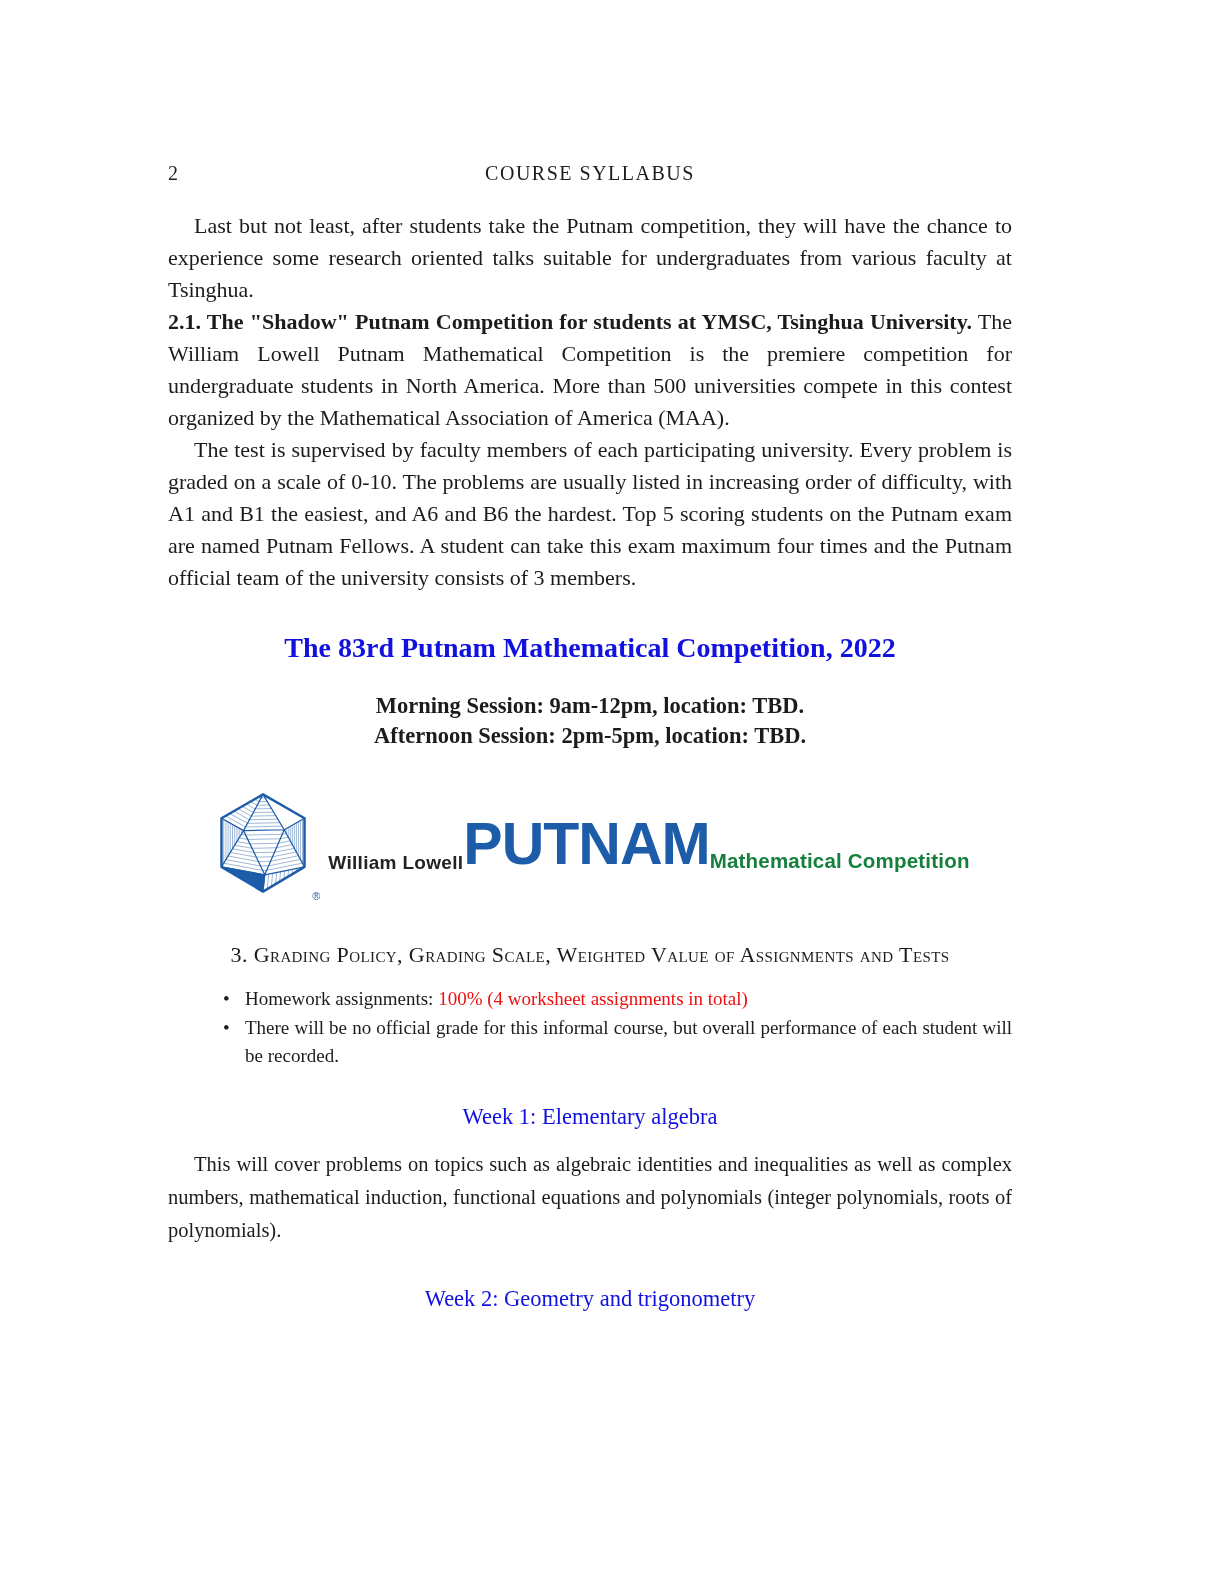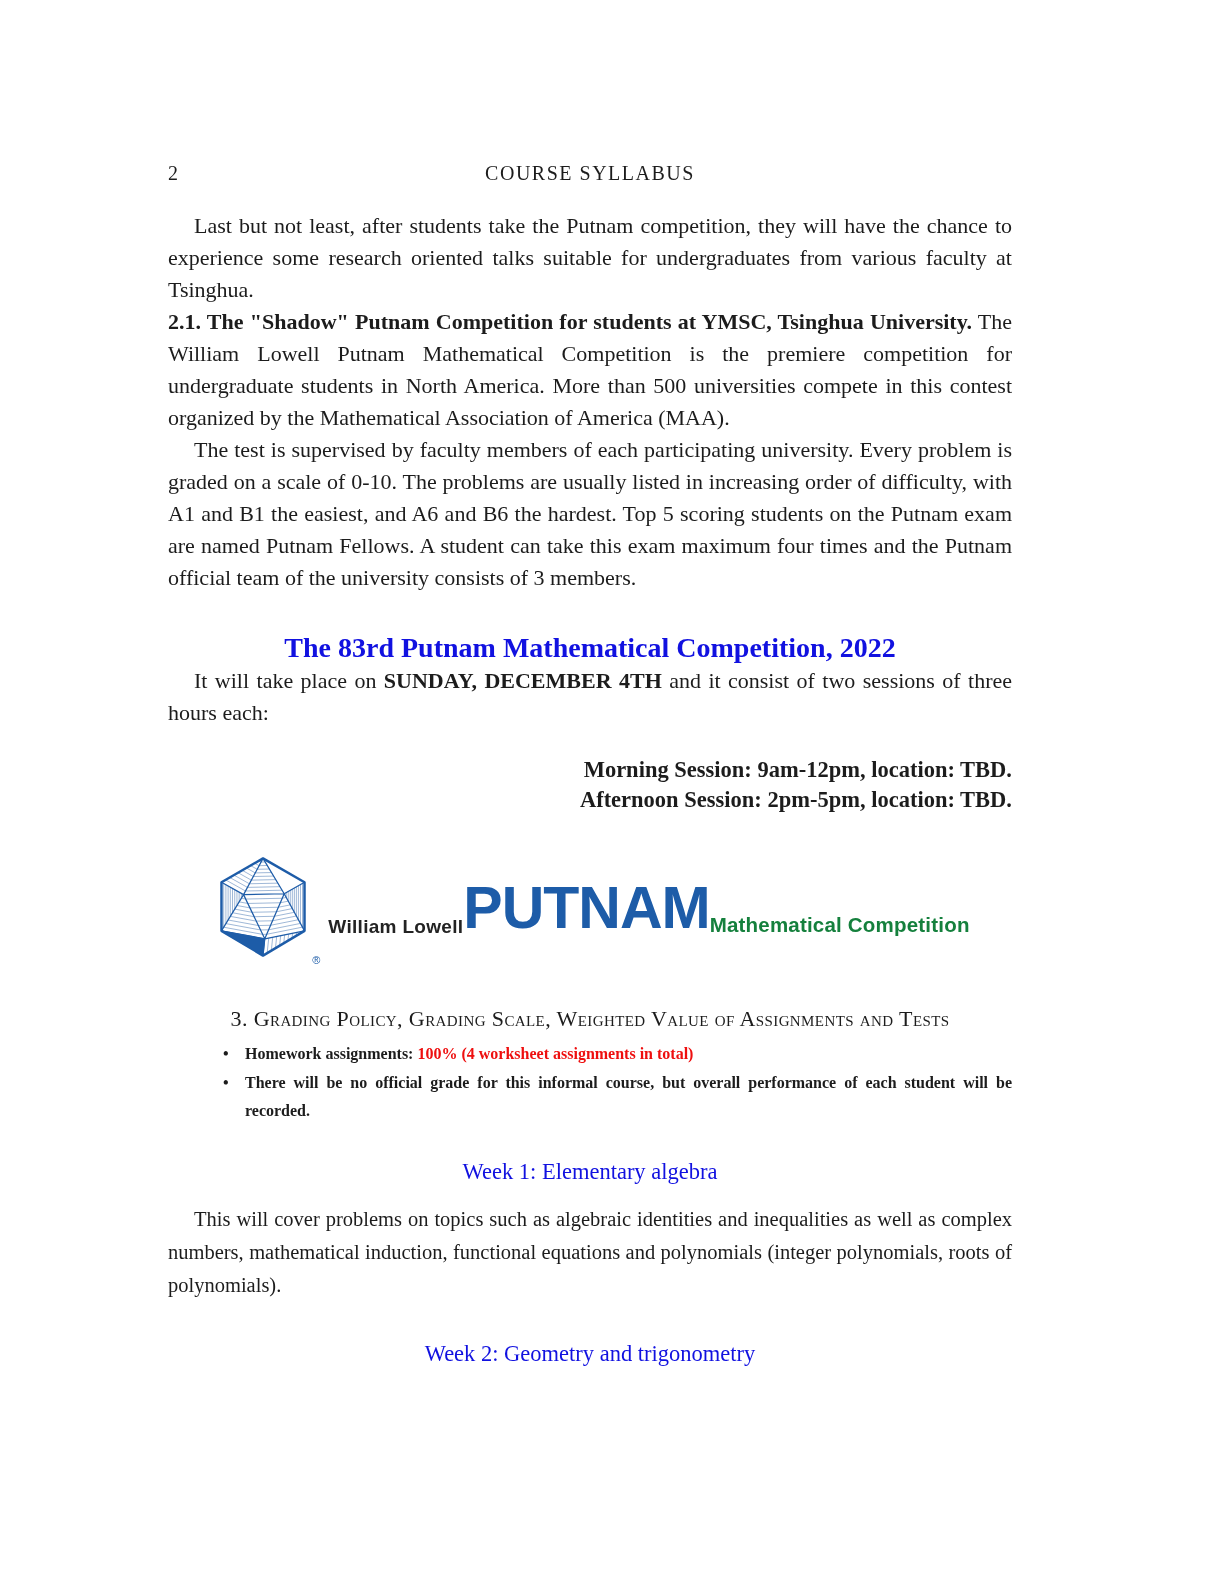--- a/index.html
+++ b/index.html
@@ -58,21 +58,21 @@
     font-size: 28px;
     line-height: 34px;
     font-weight: bold;
     text-align: center;
     color: var(--accent, #1111e0);
   }
   .after-title { margin-top: 23px; }
 
   .sessions {
     margin-top: 26px;
-    text-align: right;
+    text-align: center;
     font-weight: bold;
     font-size: 22.5px;
     line-height: 29.5px;
   }
 
   .logo-row {
     margin-top: 33px;
     height: 122px;
     display: flex;
     justify-content: center;
@@ -117,26 +117,25 @@
     font-size: 22px;
     line-height: 27px;
     font-weight: normal;
     font-variant: small-caps;
     letter-spacing: 0.4px;
     text-align: center;
   }
   h3.sec4 { margin-top: 62px; max-width: 844px; }
 
   ul.bullets {
-    margin: 8px 0 0 0;
+    margin: 17px 0 0 0;
     padding: 0 0 0 77px;
     list-style: none;
-    font-size: 16px;
+    font-size: 19px;
     line-height: 28.5px;
-    font-weight: bold;
   }
   ul.bullets li {
     position: relative;
     text-align: justify;
   }
   ul.bullets li::before {
     content: "\2022";
     position: absolute;
     left: -22px;
     top: 0;
@@ -172,21 +171,20 @@
     </div>
 
     <p class="body indent">Last but not least, after students take the Putnam competition, they will have the chance to experience some research oriented talks suitable for undergraduates from various faculty at Tsinghua.</p>
 
     <p class="body subsection"><span class="run-in-head">2.1. The "Shadow" Putnam Competition for students at YMSC, Tsinghua University.</span> <span>The William Lowell Putnam Mathematical Competition is the premiere competition for undergraduate students in North America. More than 500 universities compete in this contest organized by the Mathematical Association of America (MAA).</span></p>
 
     <p class="body indent">The test is supervised by faculty members of each participating university. Every problem is graded on a scale of 0-10. The problems are usually listed in increasing order of difficulty, with A1 and B1 the easiest, and A6 and B6 the hardest. Top 5 scoring students on the Putnam exam are named Putnam Fellows. A student can take this exam maximum four times and the Putnam official team of the university consists of 3 members.</p>
 
     <h2 class="comp-title">The 83rd Putnam Mathematical Competition, 2022</h2>
 
-    <p class="body indent after-title"><span>It will take place on</span> <b>SUNDAY, DECEMBER 4TH</b> <span>and it consist of two sessions of three hours each:</span></p>
 
     <div class="sessions">
       <div>Morning Session: 9am-12pm, location: TBD.</div>
       <div>Afternoon Session: 2pm-5pm, location: TBD.</div>
     </div>
 
     <div class="logo-row">
       <div class="logo-icon-wrap">
         <svg viewBox="0 0 120 122" width="106" height="118" aria-hidden="true">
           <g id="hatch" stroke="#2e64a8" stroke-width="0.55" fill="none" opacity="0.95">

